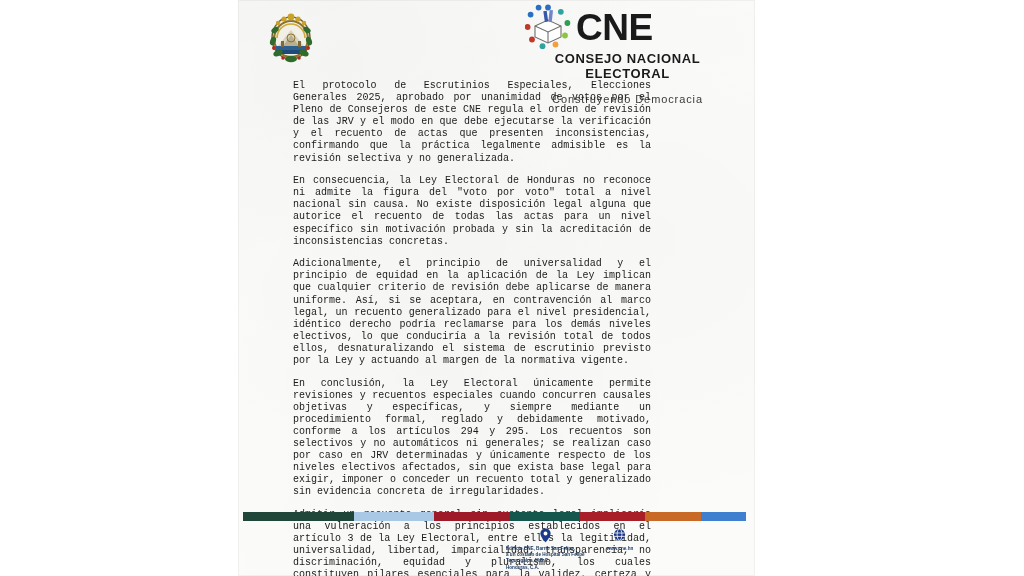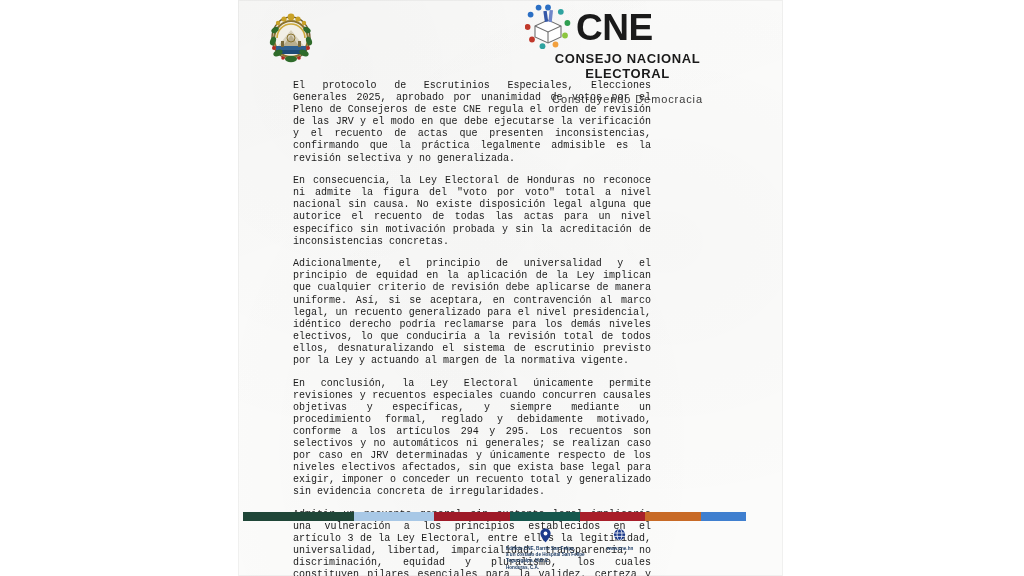--- a/index.html
+++ b/index.html
@@ -25,21 +25,20 @@
   
   #page {
     position: absolute;
     left: 238px;
     top: 0;
     width: 517px;
     height: 576px;
     background: #fbfbfa;
     overflow: hidden;
     box-shadow: 0 0 0 1px #f0f0ef inset;
-    padding-left: 28px;
   }
 
   
   #page::before {
     content: "";
     position: absolute;
     inset: 0;
     pointer-events: none;
     background:
       radial-gradient(ellipse at 20% 12%, rgba(0,0,0,0.018), rgba(0,0,0,0) 55%),

